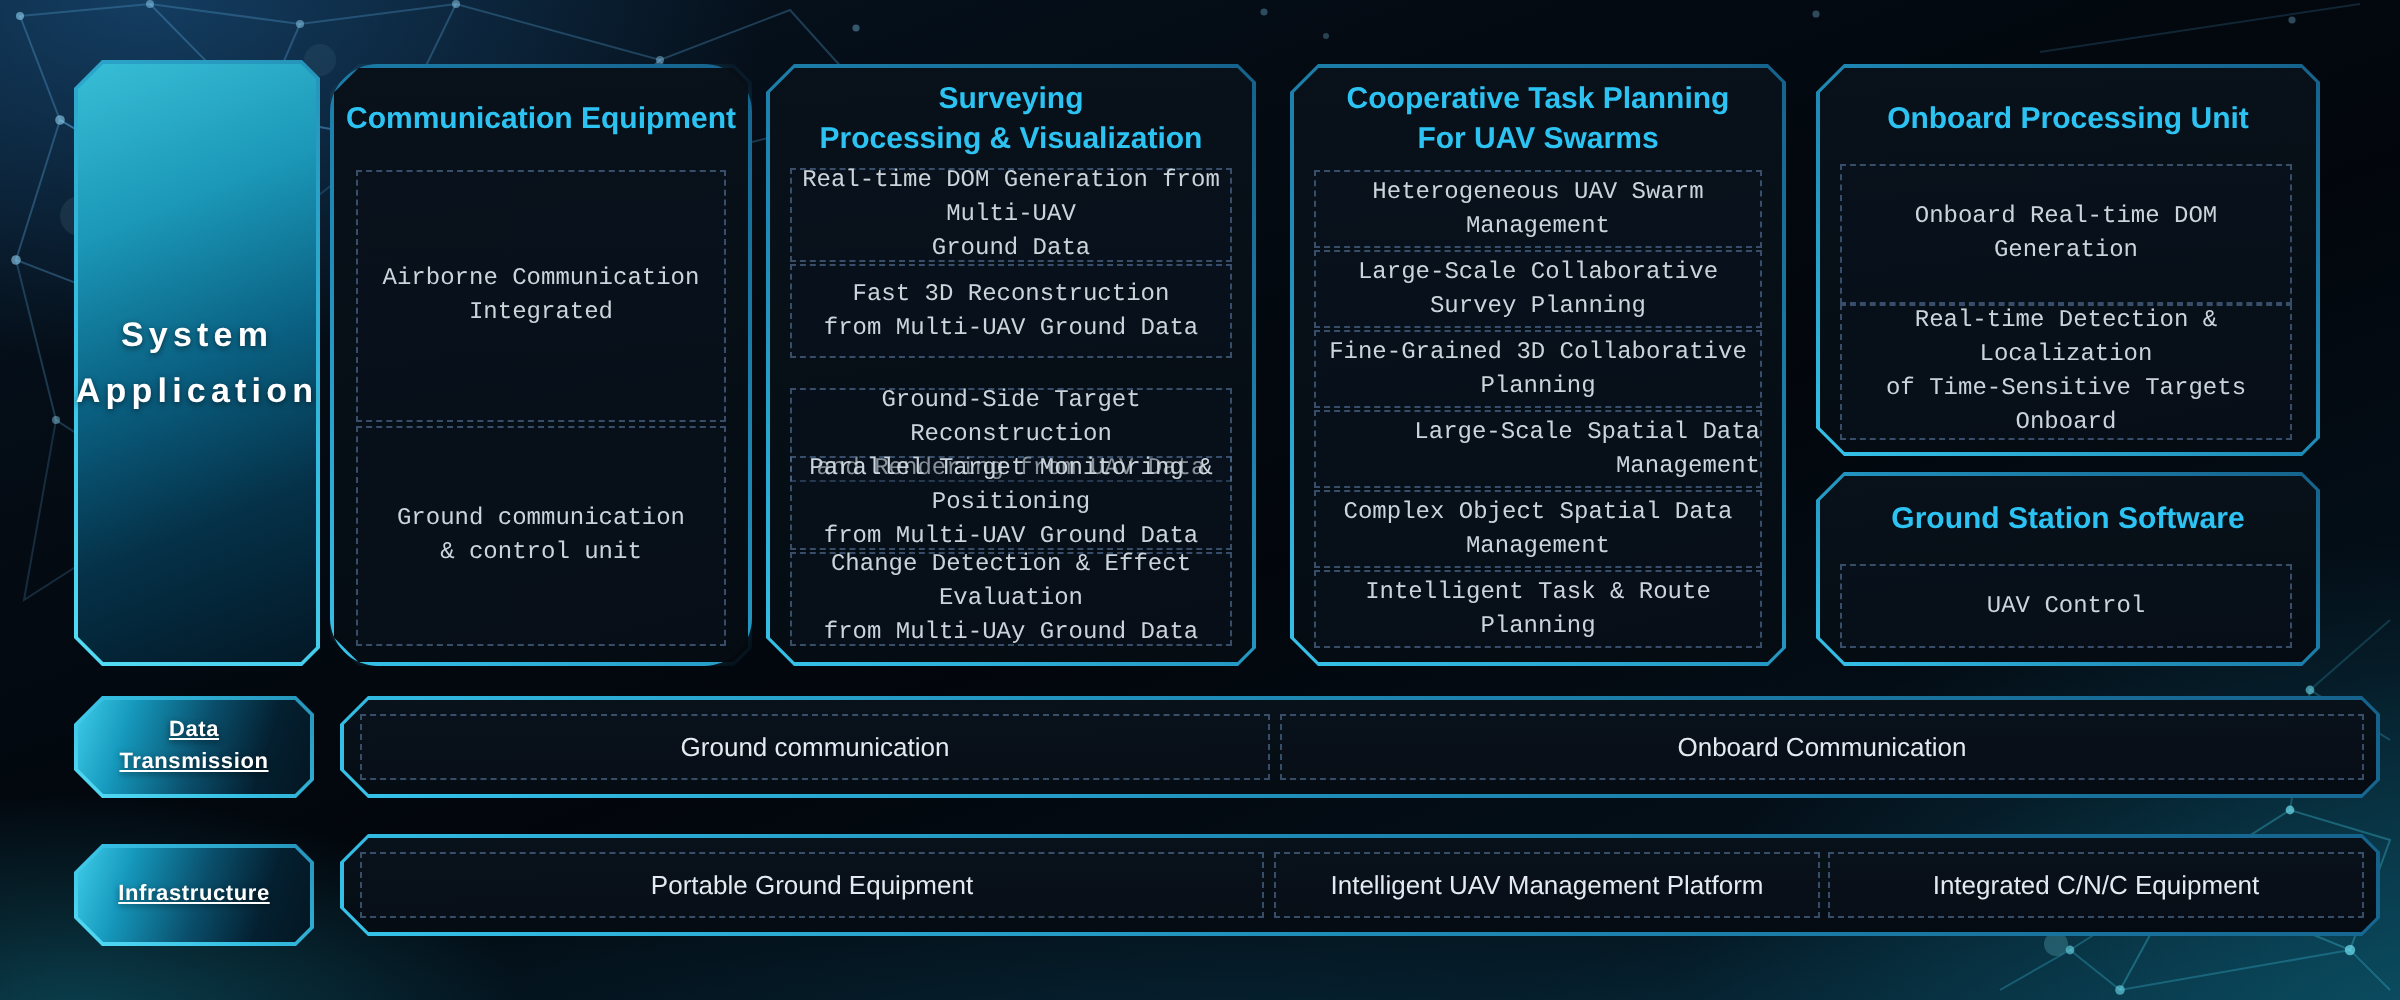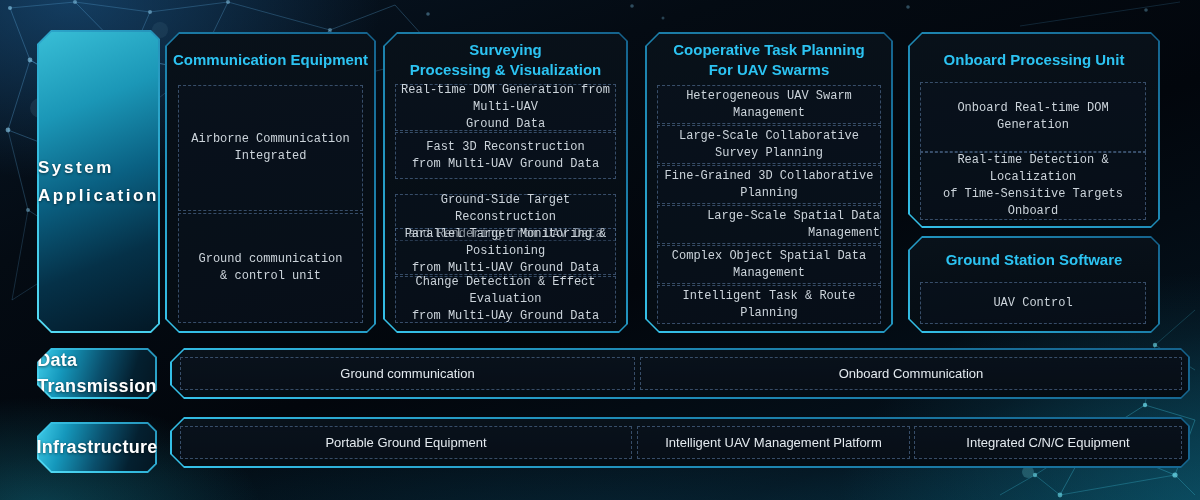--- a/index.html
+++ b/index.html
@@ -39,25 +39,25 @@
     background:linear-gradient(158deg,#38bed6 0%,#1b97b7 26%,#0a6183 50%,#053148 74%,#031826 100%);
   }
   .badge-fill-small{
     position:absolute;inset:1.8px;
     clip-path:polygon(13px 0, calc(100% - 8px) 0, 100% 8px, 100% calc(100% - 8px),
                       calc(100% - 8px) 100%, 13px 100%, 0 calc(100% - 13px), 0 13px);
     background:linear-gradient(108deg,#3ecbe8 0%,#1598bc 22%,#0a4f6c 52%,#042030 78%,#041622 100%);
   }
   .badge-text{
     position:absolute;inset:0;display:flex;align-items:center;justify-content:center;
-    text-align:left;color:#ffffff;font-weight:bold;white-space:pre-line;
+    text-align:center;color:#ffffff;font-weight:bold;white-space:pre-line;
     text-shadow:0 1px 3px rgba(0,0,0,0.55);
   }
   .badge-text.sys{font-size:17px;letter-spacing:2.6px;line-height:1.6;}
-  .badge-text.small{font-size:18px;line-height:1.4;letter-spacing:0.3px;}
+  .badge-text.small{font-size:11px;line-height:1.4;letter-spacing:0.3px;text-decoration:underline;}
 
   .panel-title{
     position:absolute;top:6px;left:4px;right:4px;height:44px;
     display:flex;align-items:center;justify-content:center;text-align:center;
     color:#2cc3f2;font-weight:bold;font-size:15px;line-height:1.32;white-space:pre-line;
   }
   .ditem{
     position:absolute;left:12px;right:12px;
     border:1px dashed rgba(95,128,170,0.55);
     background:rgba(12,21,34,0.35);
@@ -161,21 +161,21 @@
     <div class="badge-fill-small"></div>
     <div class="badge-text small">Data
 Transmission</div>
   </div>
 
   <div class="panel badge" style="left:37px;top:422px;width:120px;height:51px;">
     <div class="badge-fill-small"></div>
     <div class="badge-text small">Infrastructure</div>
   </div>
 
-  <div class="panel" style="left:165px;top:32px;width:211px;height:301px;">
+  <div class="panel" style="left:165px;top:32px;width:211px;height:301px;border-radius:24px;">
     <div class="panel-fill"></div>
     <div class="panel-content">
       <div class="panel-title">Communication Equipment</div>
       <div class="ditem" style="left:13px;right:13px;top:53px;height:124px;">Airborne Communication
 Integrated</div>
       <div class="ditem" style="left:13px;right:13px;top:181px;height:108px;">Ground communication
 &amp; control unit</div>
     </div>
   </div>
 

